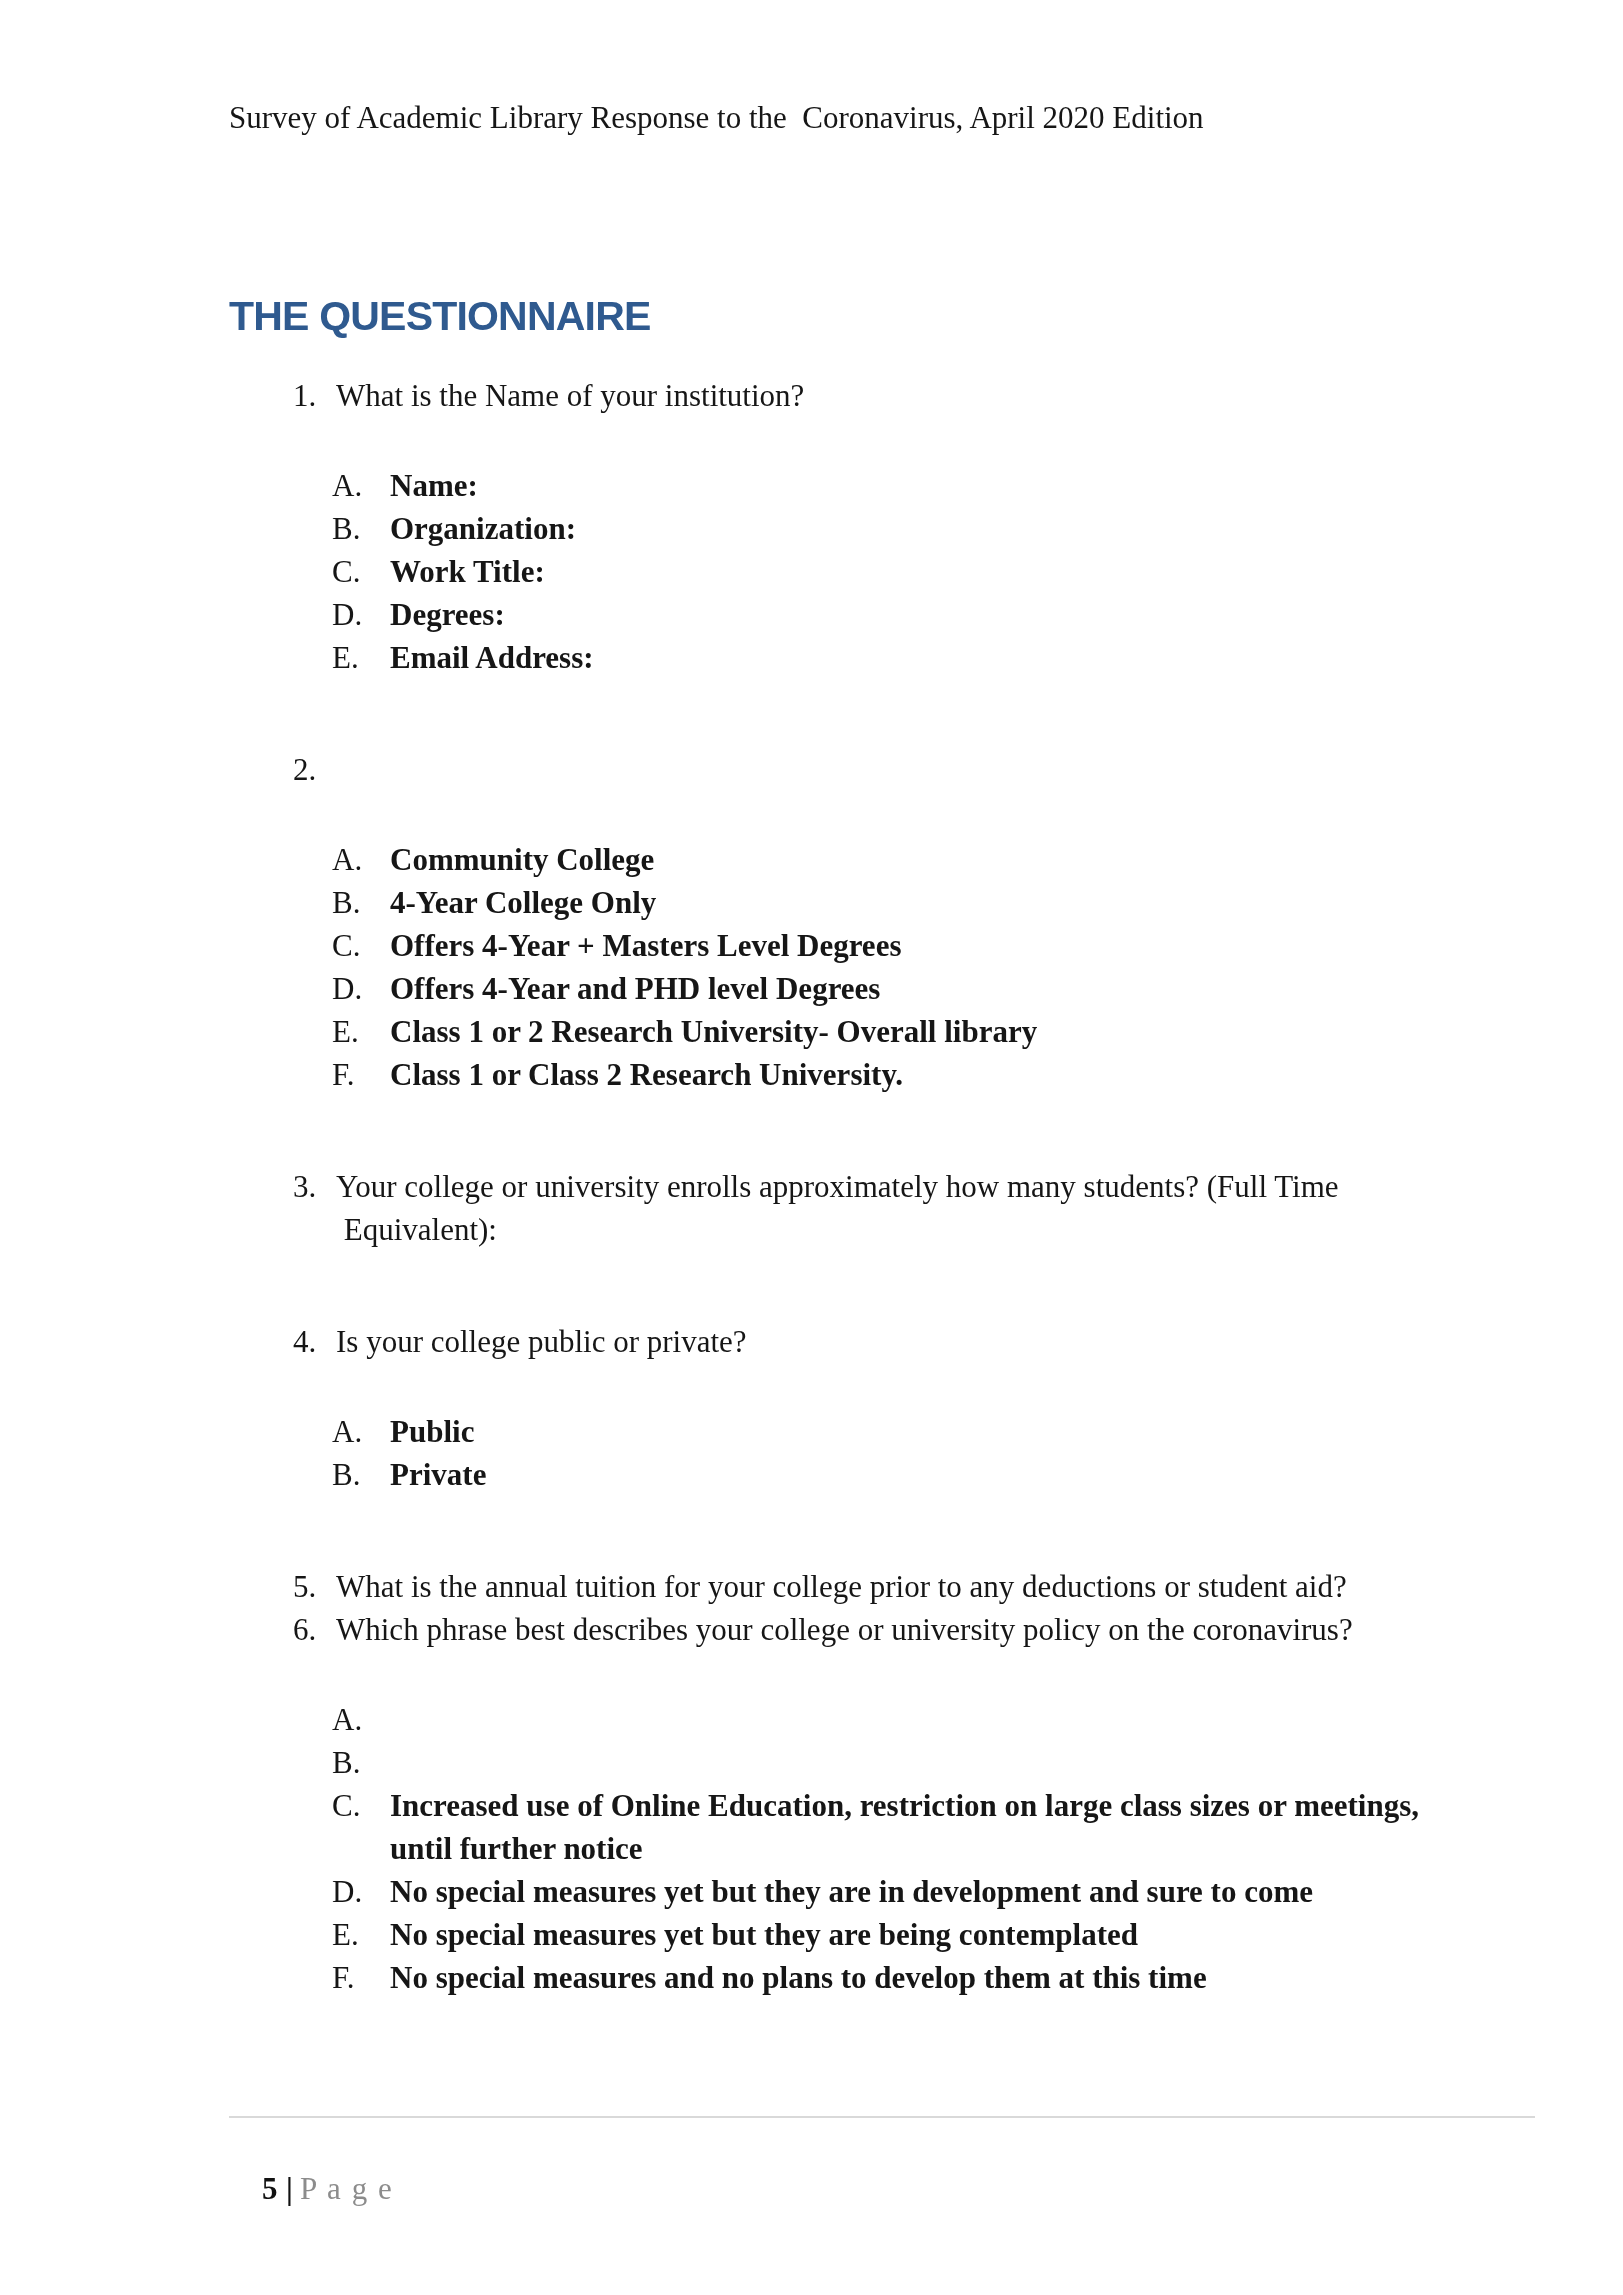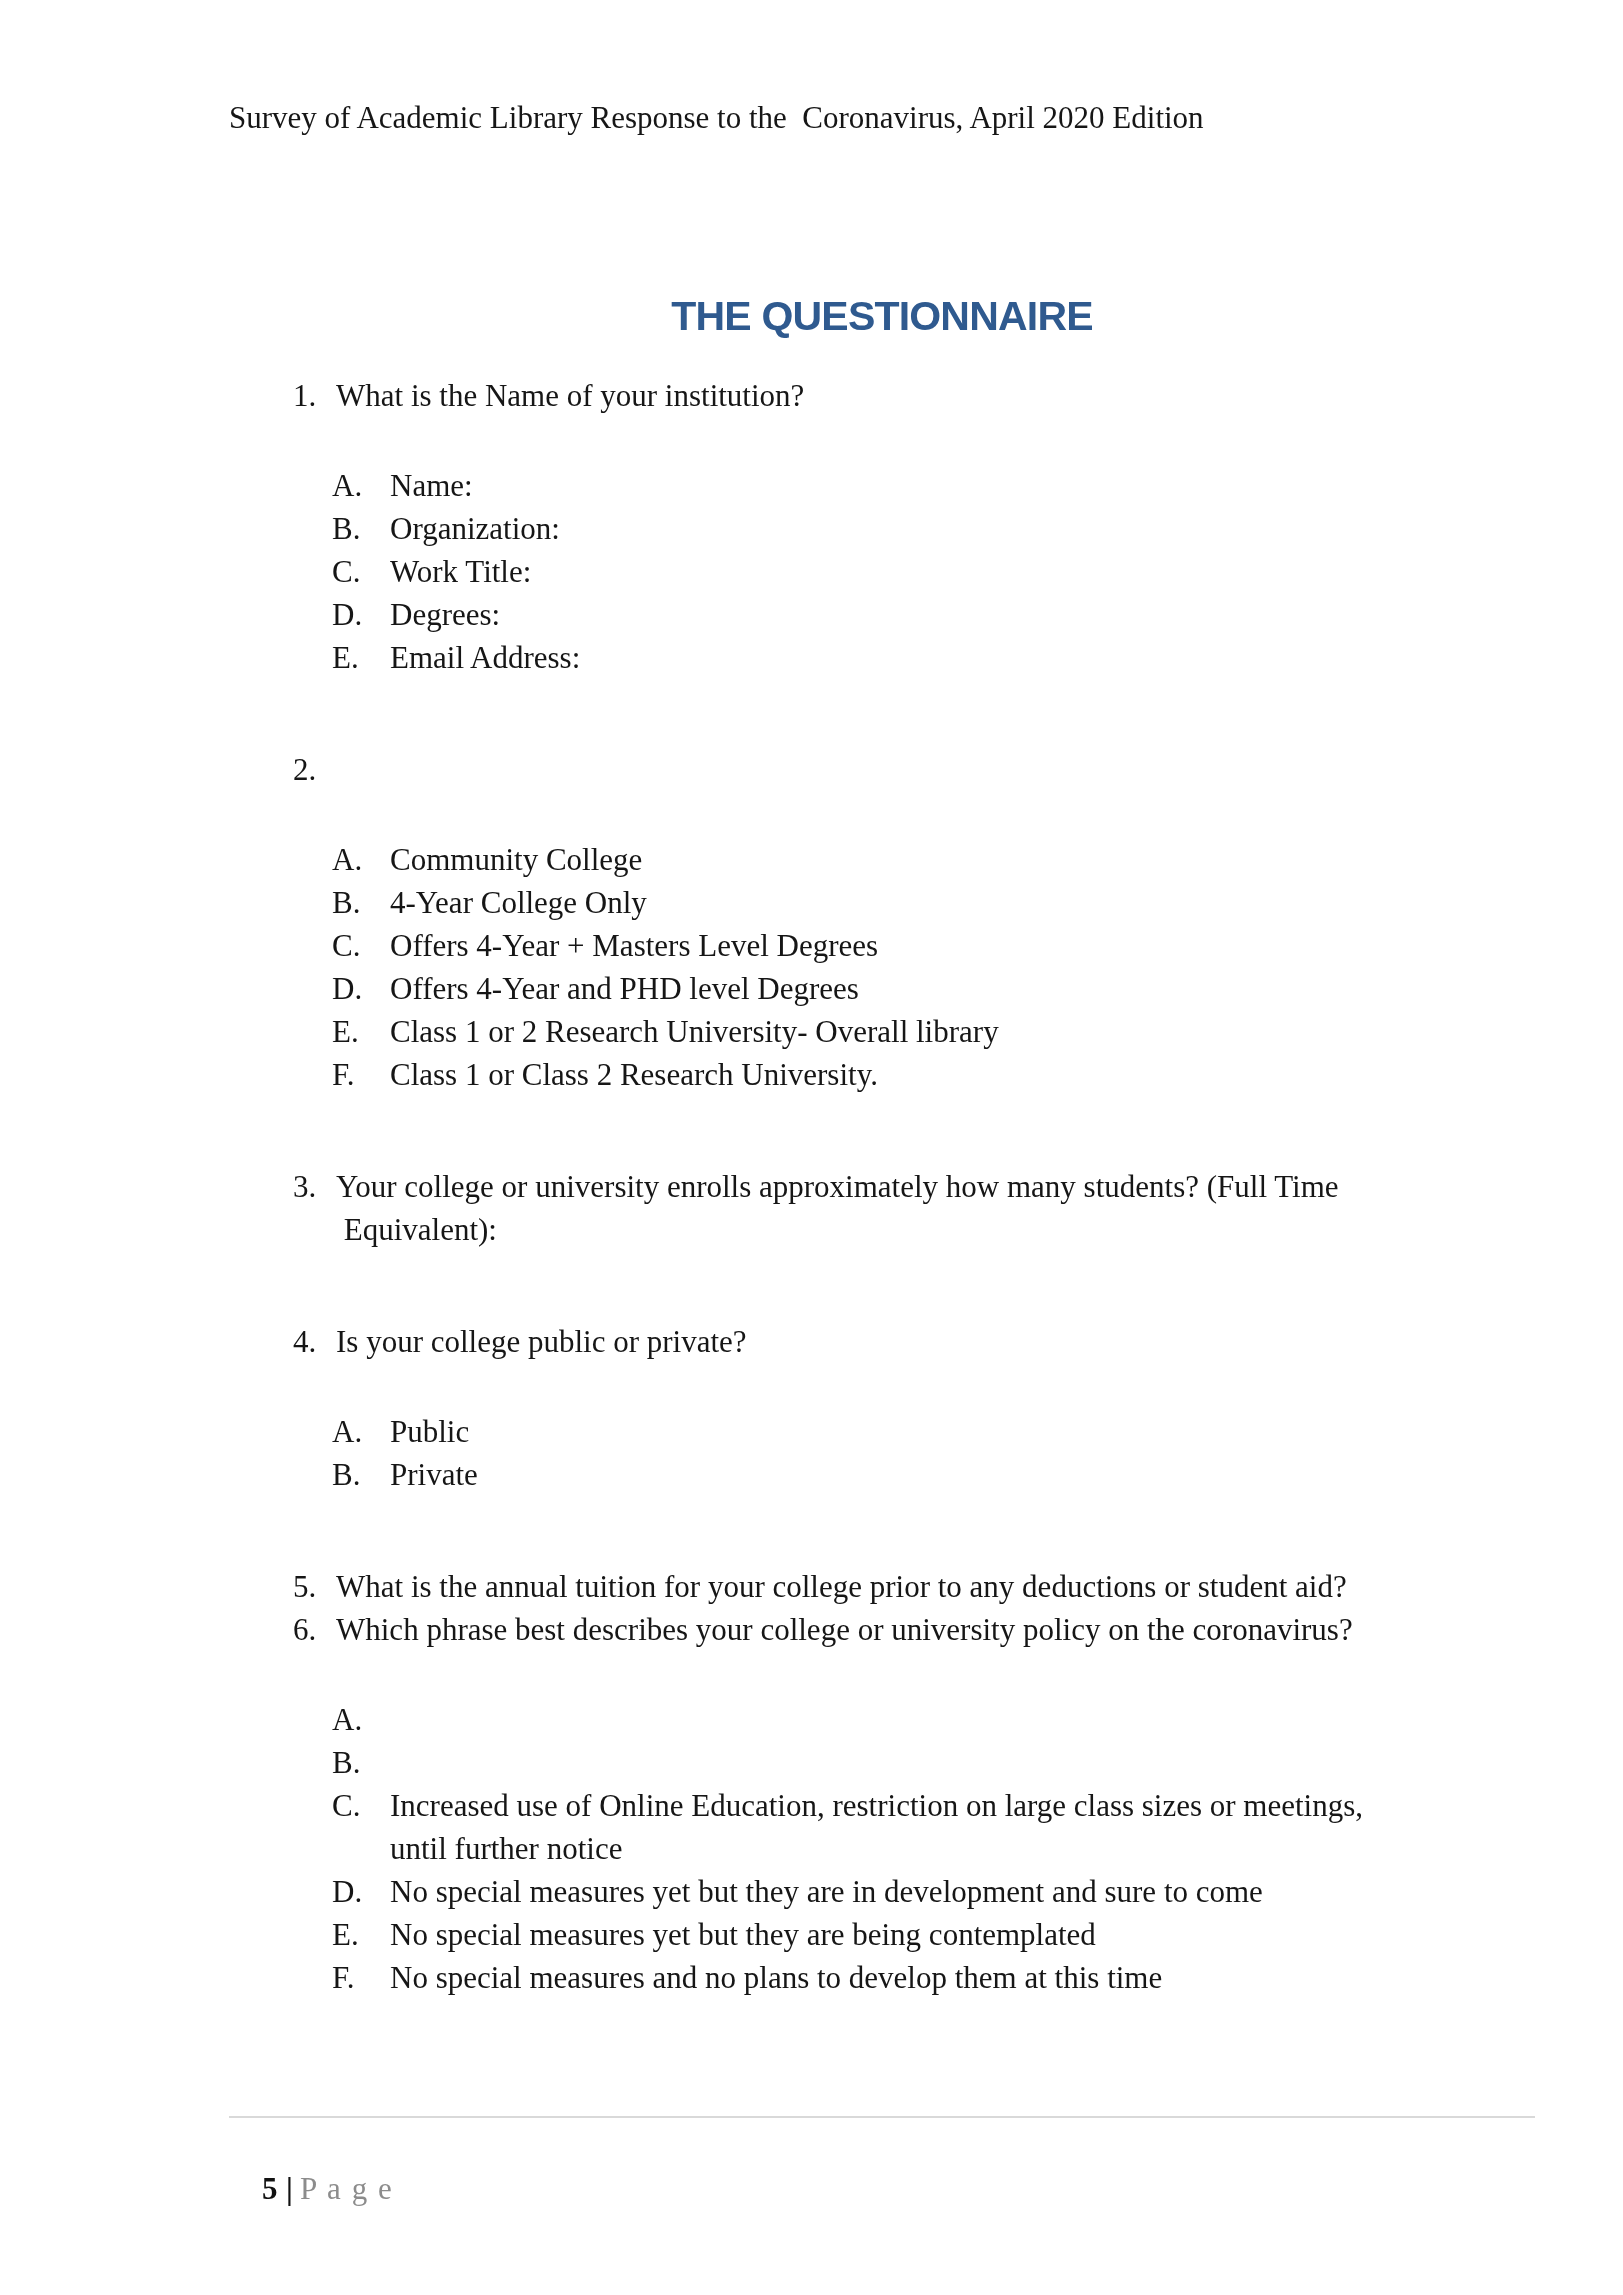--- a/index.html
+++ b/index.html
@@ -30,21 +30,20 @@
     white-space: pre;
   }
   .doc-title {
     margin-top: 153px;
     font-family: "Liberation Sans", sans-serif;
     font-weight: bold;
     font-size: 41px;
     line-height: 52px;
     letter-spacing: -0.8px;
     color: #2F5A8F;
-    text-align: center;
     white-space: pre;
   }
   .question {
     margin-top: 69px;
   }
   .question.first {
     margin-top: 32px;
   }
   .question.no-gap {
     margin-top: 0;
@@ -70,20 +69,21 @@
     font-size: 31px;
     line-height: 43px;
   }
   .opt-letter {
     flex: none;
     margin-left: 103px;
     width: 58px;
   }
   .opt-text {
     white-space: pre;
+    font-weight: bold;
   }
   .footer-rule {
     position: absolute;
     left: 229px;
     top: 2116px;
     width: 1306px;
     height: 2.4px;
     background: #D9D9D9;
   }
   .page-footer {

